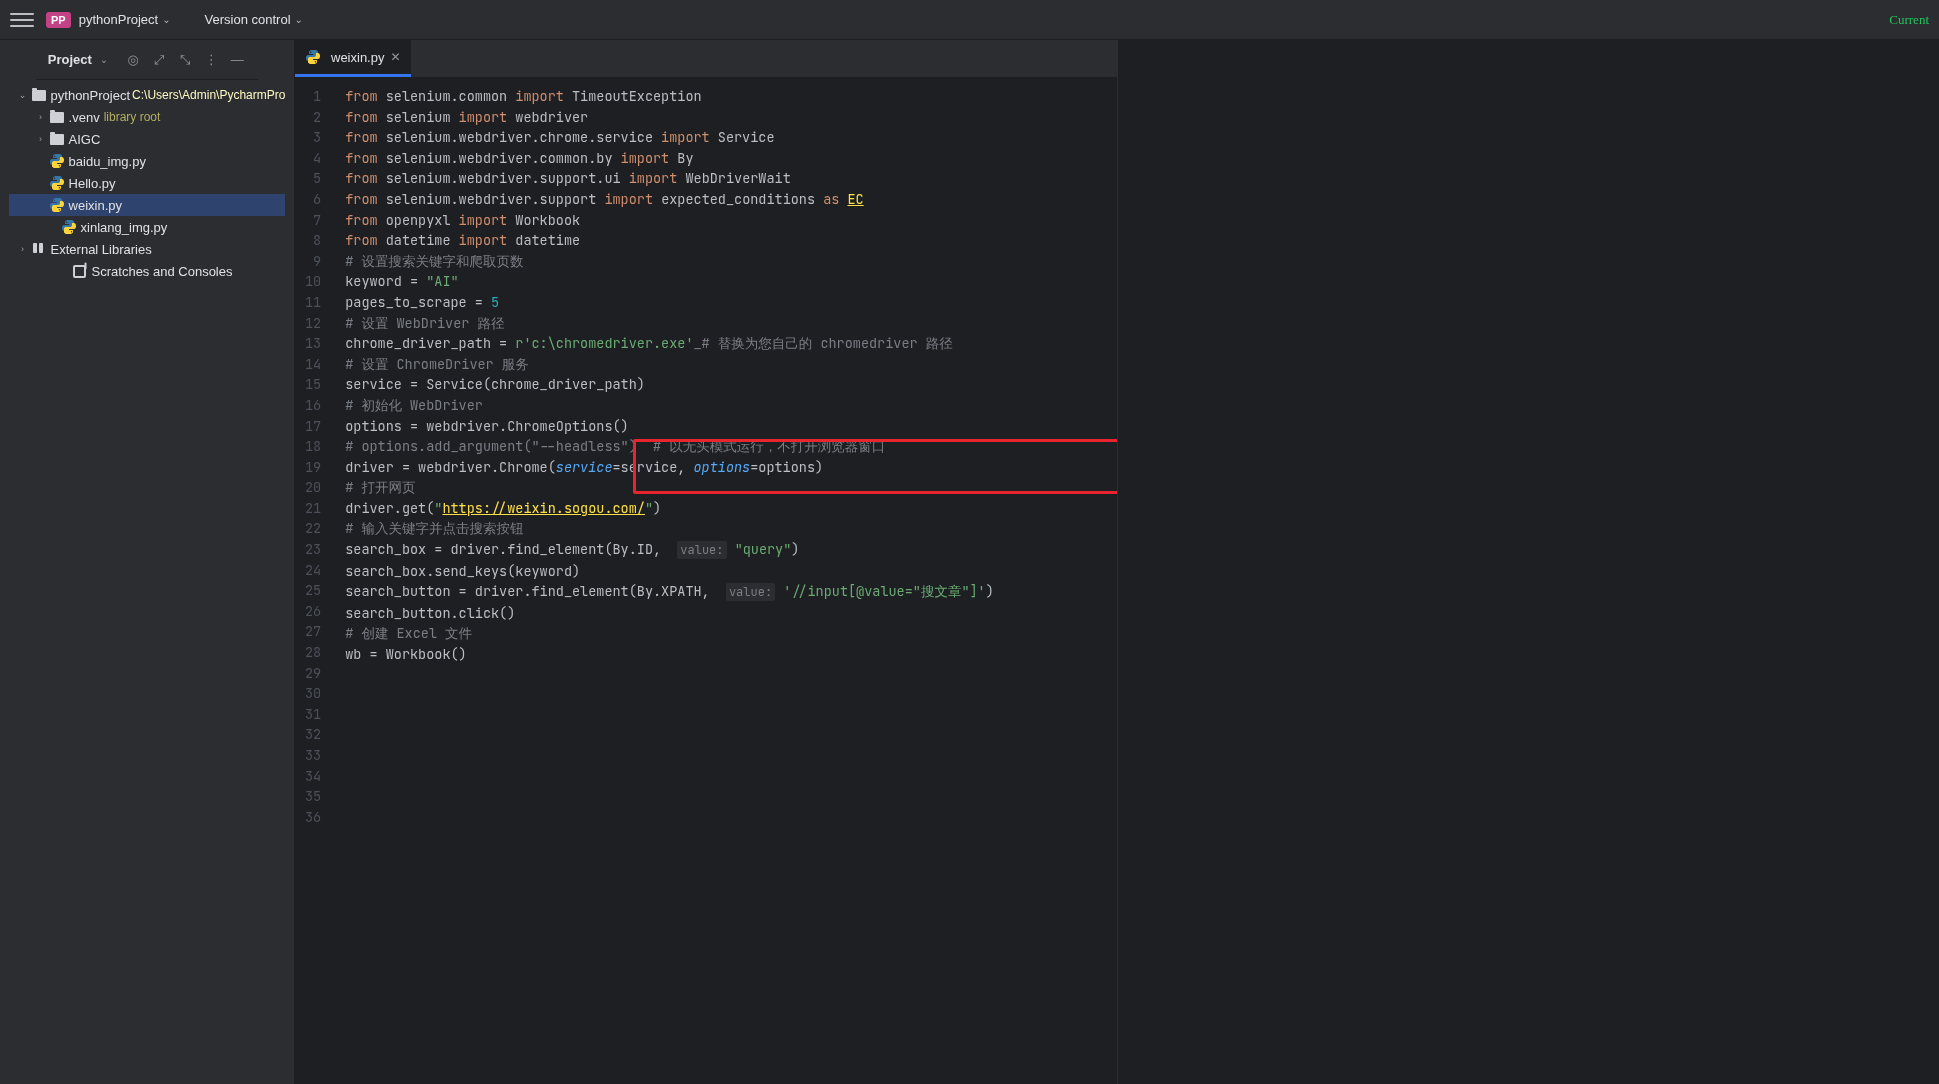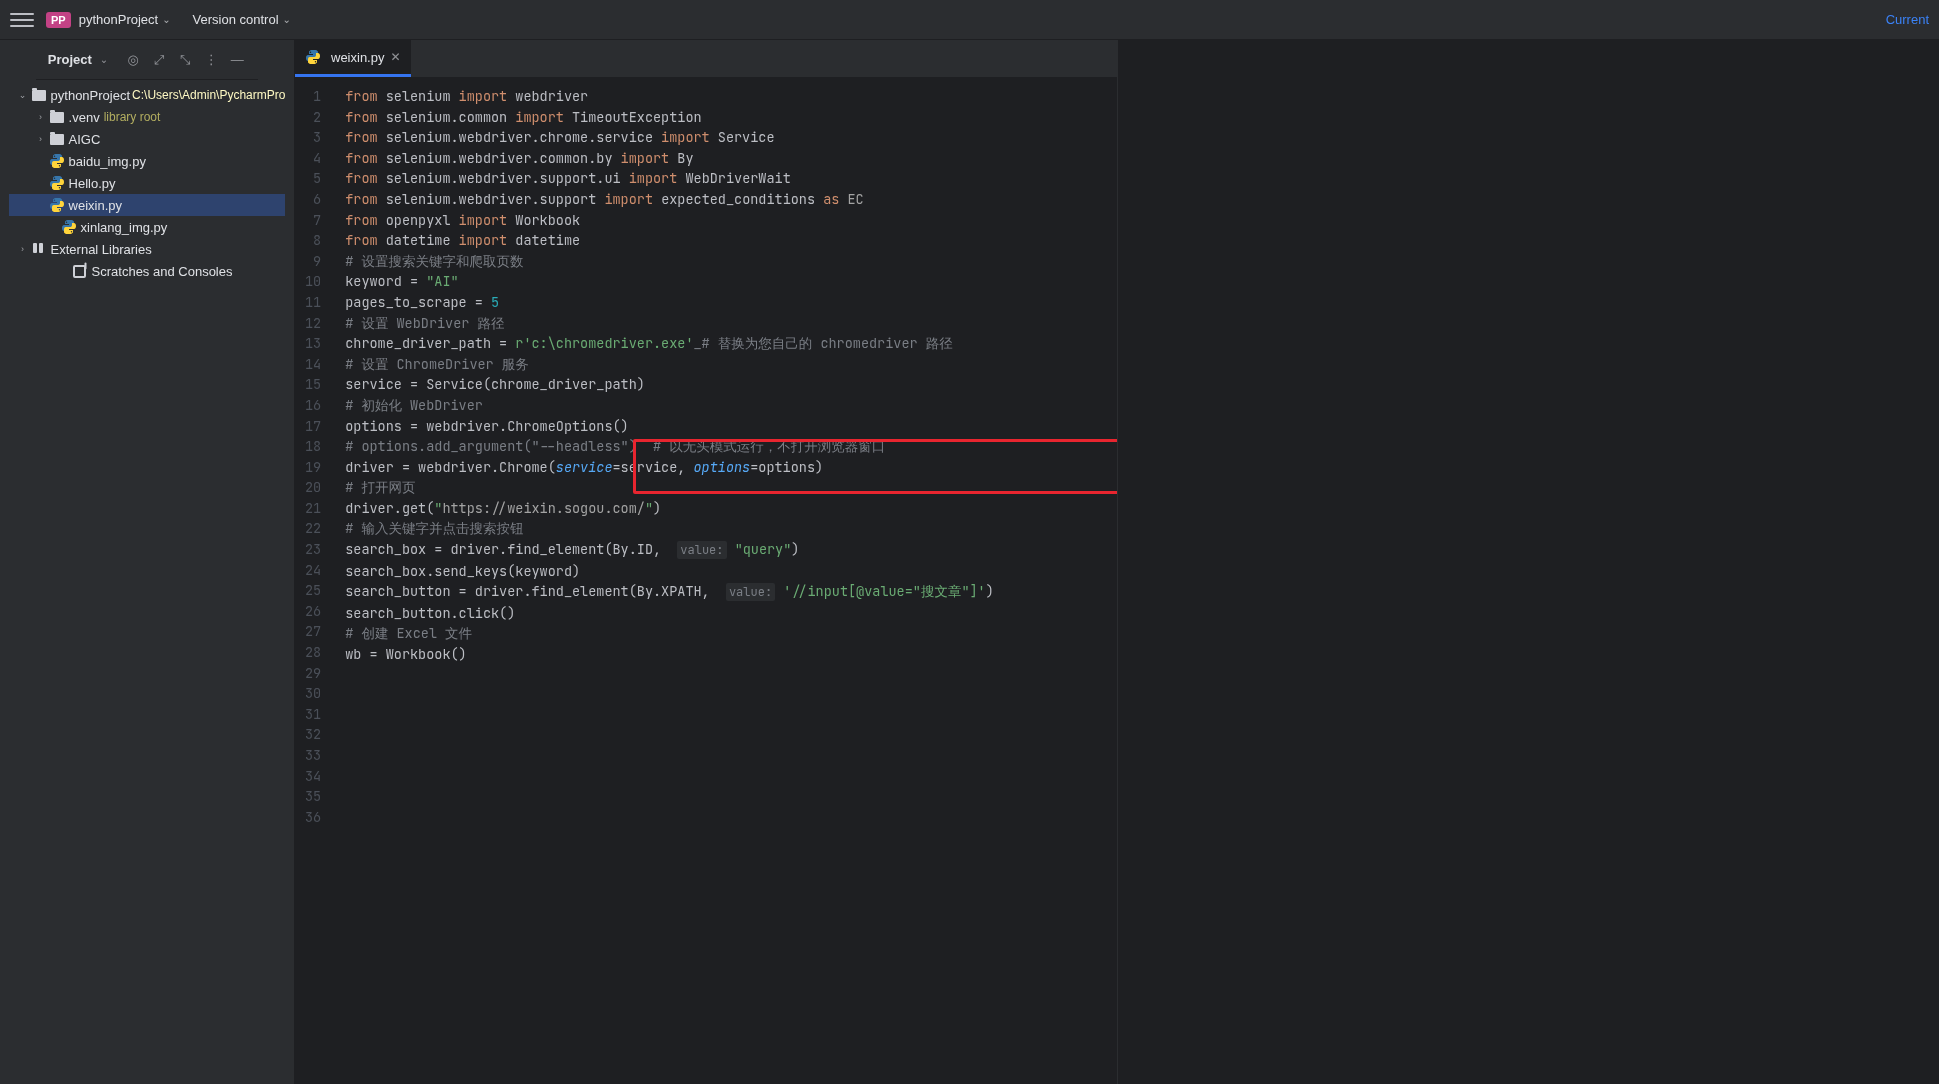--- a/index.html
+++ b/index.html
@@ -3,21 +3,21 @@
 <meta charset="utf-8">
 <style>
 * { margin:0; padding:0; box-sizing:border-box; }
 body { font-family:-apple-system,BlinkMacSystemFont,'Segoe UI',sans-serif; background:#1e1f22; color:#bcbec4; overflow:hidden; height:1084px; width:1939px; font-size:13px; }
 .topbar{height:40px;background:#2b2d30;display:flex;align-items:center;padding:0 10px;border-bottom:1px solid #1e1f22;}
 .menu-icon{width:24px;height:24px;display:flex;flex-direction:column;justify-content:center;gap:4px;cursor:pointer;margin-right:12px;}
 .menu-icon span{height:2px;background:#bcbec4;border-radius:1px;}
 .project-badge{background:#c34285;color:#fff;font-weight:700;font-size:11px;padding:2px 5px;border-radius:3px;}
 .top-drop{color:#dfe1e5;display:flex;align-items:center;gap:4px;cursor:pointer;padding:4px 8px;border-radius:4px;}
 .chev{font-size:10px;opacity:.7;}
-.top-right{margin-left:auto;color:#3b82f6;}
+.top-right{margin-left:auto;color:#22c55e;font-family:Liberation Serif, serif;}
 .main{display:flex;height:calc(1084px - 40px);}
 .sidebar{width:295px;background:#2b2d30;border-right:1px solid #1e1f22;display:flex;flex-direction:column;align-items:center;}
 .proj-header{height:40px;display:flex;align-items:center;padding:0 12px;gap:8px;border-bottom:1px solid #1e1f22;}
 .proj-header .title{font-weight:600;color:#dfe1e5;}
 .proj-header .spacer{flex:1;}
 .proj-header .ico{width:18px;height:18px;opacity:.7;cursor:pointer;display:flex;align-items:center;justify-content:center;}
 .tree{flex:1;overflow-y:auto;padding:4px 0;}
 .tree-row{display:flex;align-items:center;height:22px;padding-left:0;cursor:pointer;white-space:nowrap;}
 .tree-row.selected{background:#2e436e;}
 .tarrow{width:16px;text-align:center;font-size:9px;color:#bcbec4;opacity:.8;}
@@ -35,21 +35,21 @@
 .code-wrap{flex:1;overflow:auto;position:relative;}
 .code{display:flex;font-family:'JetBrains Mono',Consolas,monospace;font-size:13.5px;line-height:20.6px;}
 .gutter{text-align:right;padding:8px 14px 8px 10px;color:#4b5059;user-select:none;background:#1e1f22;}
 .lines{padding:8px 0;}
 .line{white-space:pre;padding-left:10px;}
 .kw{color:#cf8e6d;}
 .str{color:#6aab73;}
 .num{color:#2aacb8;}
 .comm{color:#7a7e85;}
 .param{color:#56a8f5;font-style:italic;}
-.link{color:#a3a3a3;}
+.link{color:#fde047;text-decoration:underline;}
 .ident{color:#bcbec4;}
 .hint{color:#7a7e85;background:#2b2d30;padding:1px 3px;border-radius:2px;font-size:12px;}
 .hl-box{position:absolute;border:3px solid #e8252f;border-radius:2px;pointer-events:none;left:338px;top:361px;width:590px;height:55px;}
 .right-pane{flex:1;background:#1e1f22;border-left:1px solid #2b2d30;}
 .ext-lib-ic{width:14px;height:12px;display:inline-block;position:relative;}
 .ext-lib-ic::before,.ext-lib-ic::after{content:'';position:absolute;width:4px;height:10px;background:#ced0d6;border-radius:1px;}
 .ext-lib-ic::before{left:1px;}
 .ext-lib-ic::after{left:7px;}
 .scratch-ic{width:13px;height:13px;border:2px solid #ced0d6;border-radius:2px;position:relative;}
 .scratch-ic::after{content:'';position:absolute;width:7px;height:2px;background:#ced0d6;top:-2px;right:-5px;border-radius:1px;transform:rotate(90deg);}
@@ -61,21 +61,21 @@
   <div class="menu-icon">
       <span></span>
       <span></span>
       <span></span>
     </div>
   <span class="project-badge">PP</span>
   <div class="top-drop">
     <span>pythonProject</span>
     <span class="chev">⌄</span>
   </div>
-  <div class="top-drop" style="margin-left:6px;">
+  <div class="top-drop" style="margin-left:18px;">
     <span>Version control</span>
     <span class="chev">⌄</span>
   </div>
   <div class="top-right">Current</div>
 </div>
 
 <div class="main">
   <div class="sidebar">
     <div class="proj-header">
       <span class="title">Project</span>
@@ -212,22 +212,22 @@
             <div>29</div>
             <div>30</div>
             <div>31</div>
             <div>32</div>
             <div>33</div>
             <div>34</div>
             <div>35</div>
             <div>36</div>
           </div>
         <div class="lines" id="lines">
+            <div class="line"><span class="kw">from</span><span class="ident"> selenium.common </span><span class="kw">import</span><span class="ident"> TimeoutException</span></div>
             <div class="line"><span class="kw">from</span><span class="ident"> selenium </span><span class="kw">import</span><span class="ident"> webdriver</span></div>
-            <div class="line"><span class="kw">from</span><span class="ident"> selenium.common </span><span class="kw">import</span><span class="ident"> TimeoutException</span></div>
             <div class="line"><span class="kw">from</span><span class="ident"> selenium.webdriver.chrome.service </span><span class="kw">import</span><span class="ident"> Service</span></div>
             <div class="line"><span class="kw">from</span><span class="ident"> selenium.webdriver.common.by </span><span class="kw">import</span><span class="ident"> By</span></div>
             <div class="line"><span class="kw">from</span><span class="ident"> selenium.webdriver.support.ui </span><span class="kw">import</span><span class="ident"> WebDriverWait</span></div>
             <div class="line"><span class="kw">from</span><span class="ident"> selenium.webdriver.support </span><span class="kw">import</span><span class="ident"> expected_conditions </span><span class="kw">as</span><span class="ident"> </span><span class="link">EC</span></div>
             <div class="line"><span class="kw">from</span><span class="ident"> openpyxl </span><span class="kw">import</span><span class="ident"> Workbook</span></div>
             <div class="line"><span class="kw">from</span><span class="ident"> datetime </span><span class="kw">import</span><span class="ident"> datetime</span></div>
             <div class="line"><span class="ident"></span></div>
             <div class="line"><span class="comm"># 设置搜索关键字和爬取页数</span></div>
             <div class="line"><span class="ident">keyword = </span><span class="str">"AI"</span></div>
             <div class="line"><span class="ident">pages_to_scrape = </span><span class="num">5</span></div>

